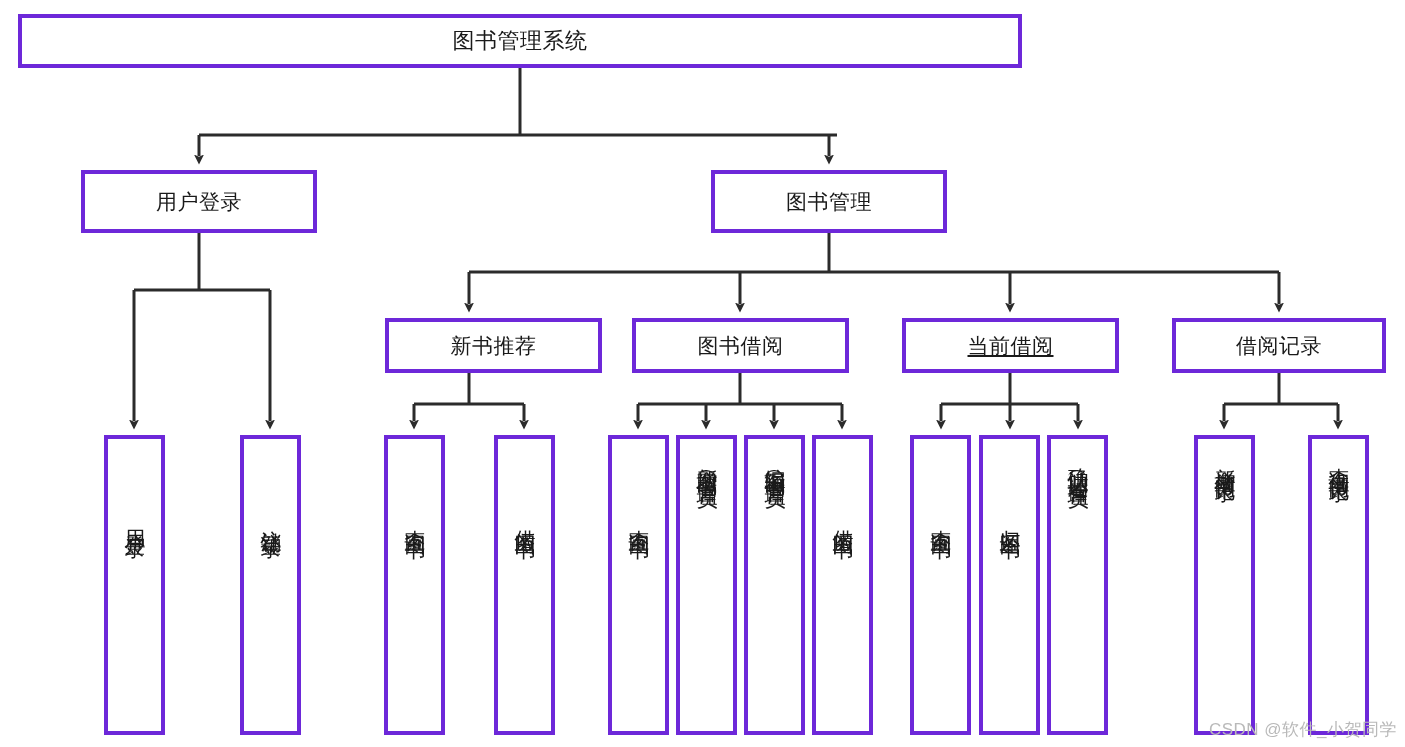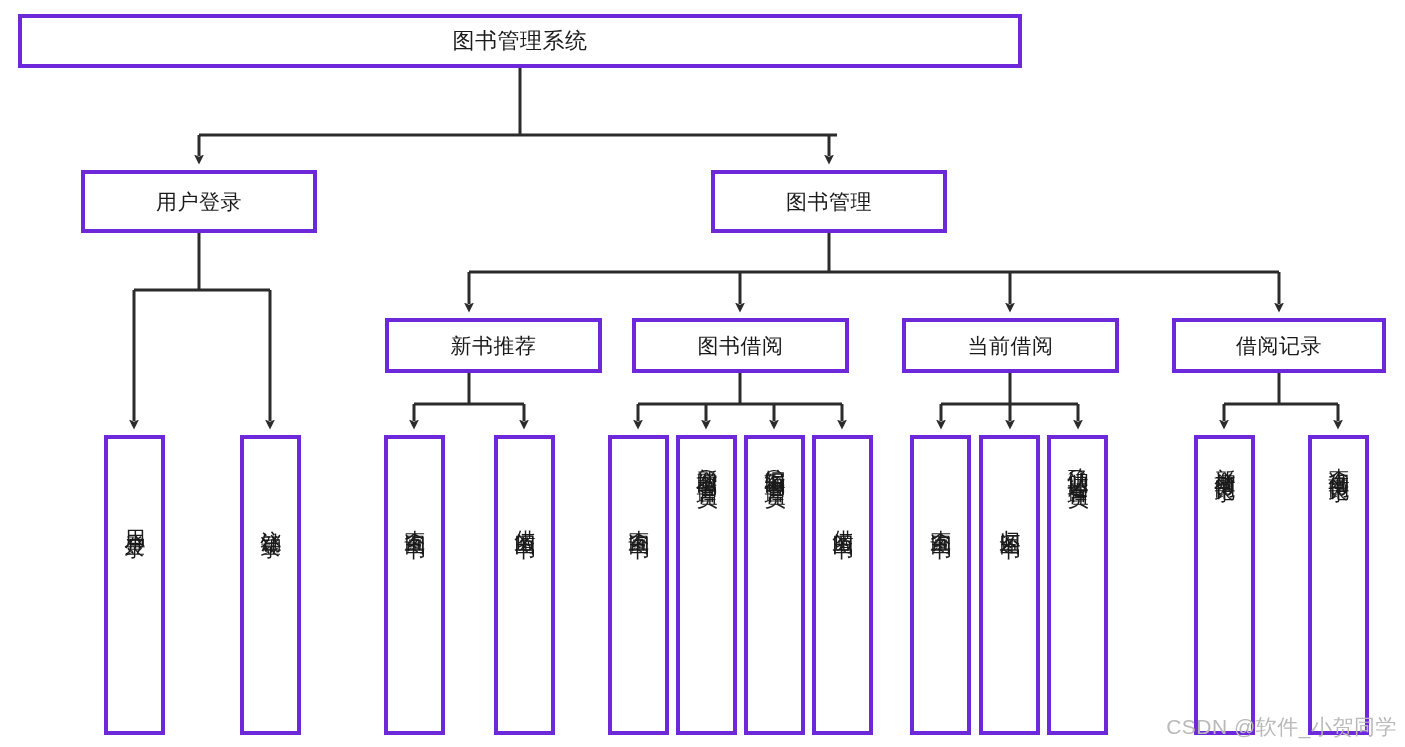--- a/index.html
+++ b/index.html
@@ -49,21 +49,21 @@
     letter-spacing:3px;
     white-space:nowrap;
   }
   .node.v.mid .label{margin-top:74px;}
   .node.v.tall .label{margin-top:12px;}
 
   
   #watermark{
     position:absolute;
     right:8px;bottom:6px;
-    font-size:21px;
+    font-size:17px;
     color:#b9b9b9;
     letter-spacing:0.5px;
     white-space:nowrap;
     user-select:none;
   }
 </style>
 </head>
 <body>
 
 <div id="canvas">
@@ -130,21 +130,21 @@
   <div class="node h" style="left:711px;top:170px;width:236px;height:63px;">
     <span class="label">图书管理</span>
   </div>
 
   <div class="node h" style="left:361px;top:318px;width:217px;height:55px;margin-left:24px;">
     <span class="label">新书推荐</span>
   </div>
   <div class="node h" style="left:632px;top:318px;width:217px;height:55px;">
     <span class="label">图书借阅</span>
   </div>
-  <div class="node h" style="left:902px;top:318px;width:217px;height:55px;">
+  <div class="node h" style="left:902px;top:318px;width:217px;height:55px;text-decoration:underline;">
     <span class="label">当前借阅</span>
   </div>
   <div class="node h" style="left:1172px;top:318px;width:214px;height:55px;">
     <span class="label">借阅记录</span>
   </div>
 
   <div class="node v mid" style="left:104px;top:435px;width:61px;height:300px;">
     <span class="label">用户登录</span>
   </div>
   <div class="node v mid" style="left:240px;top:435px;width:61px;height:300px;">

